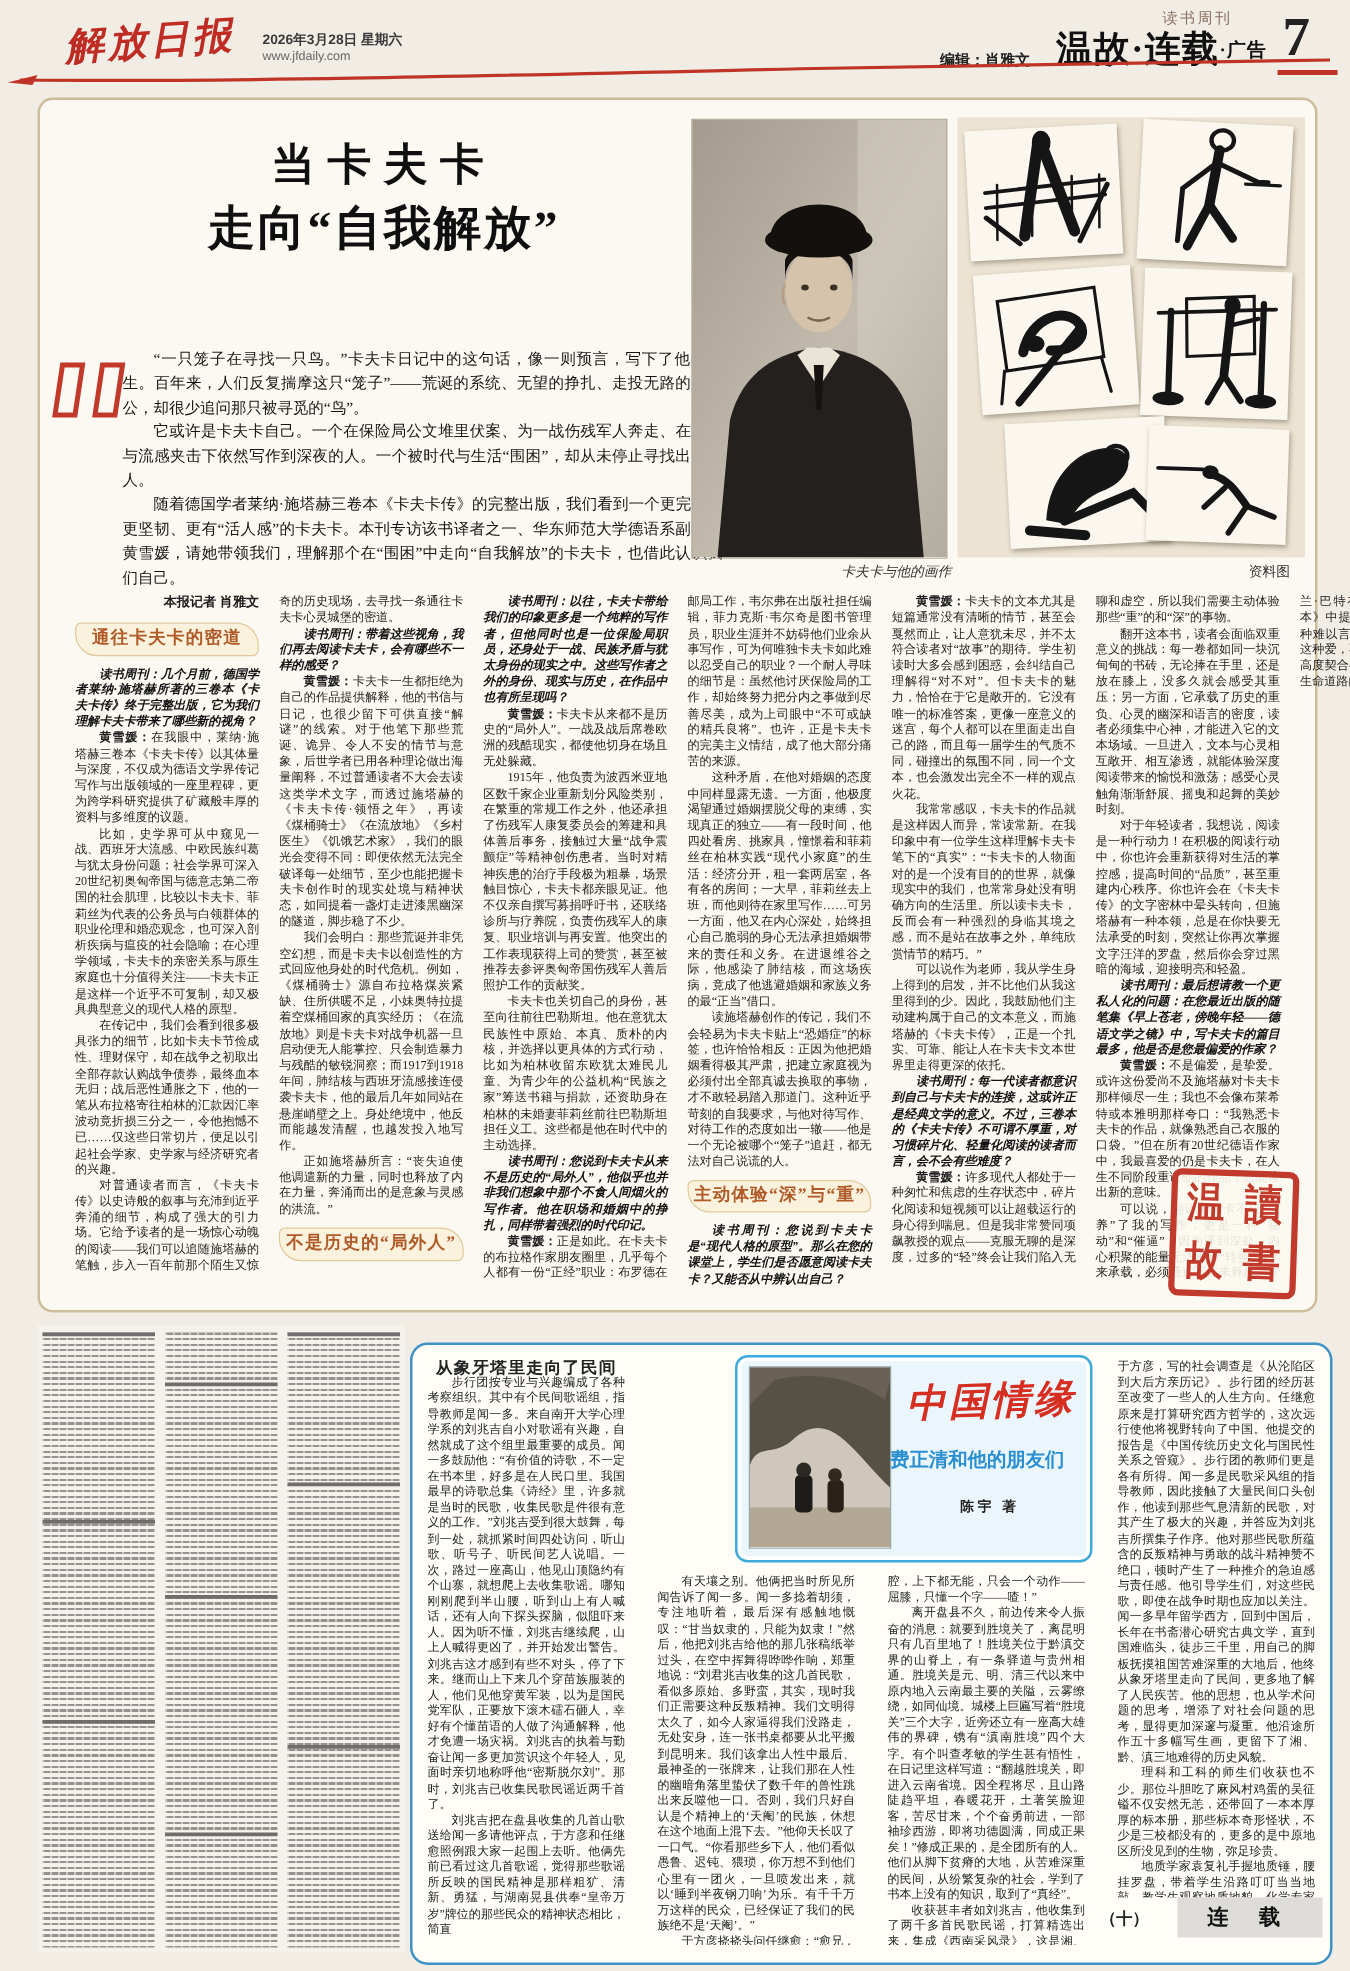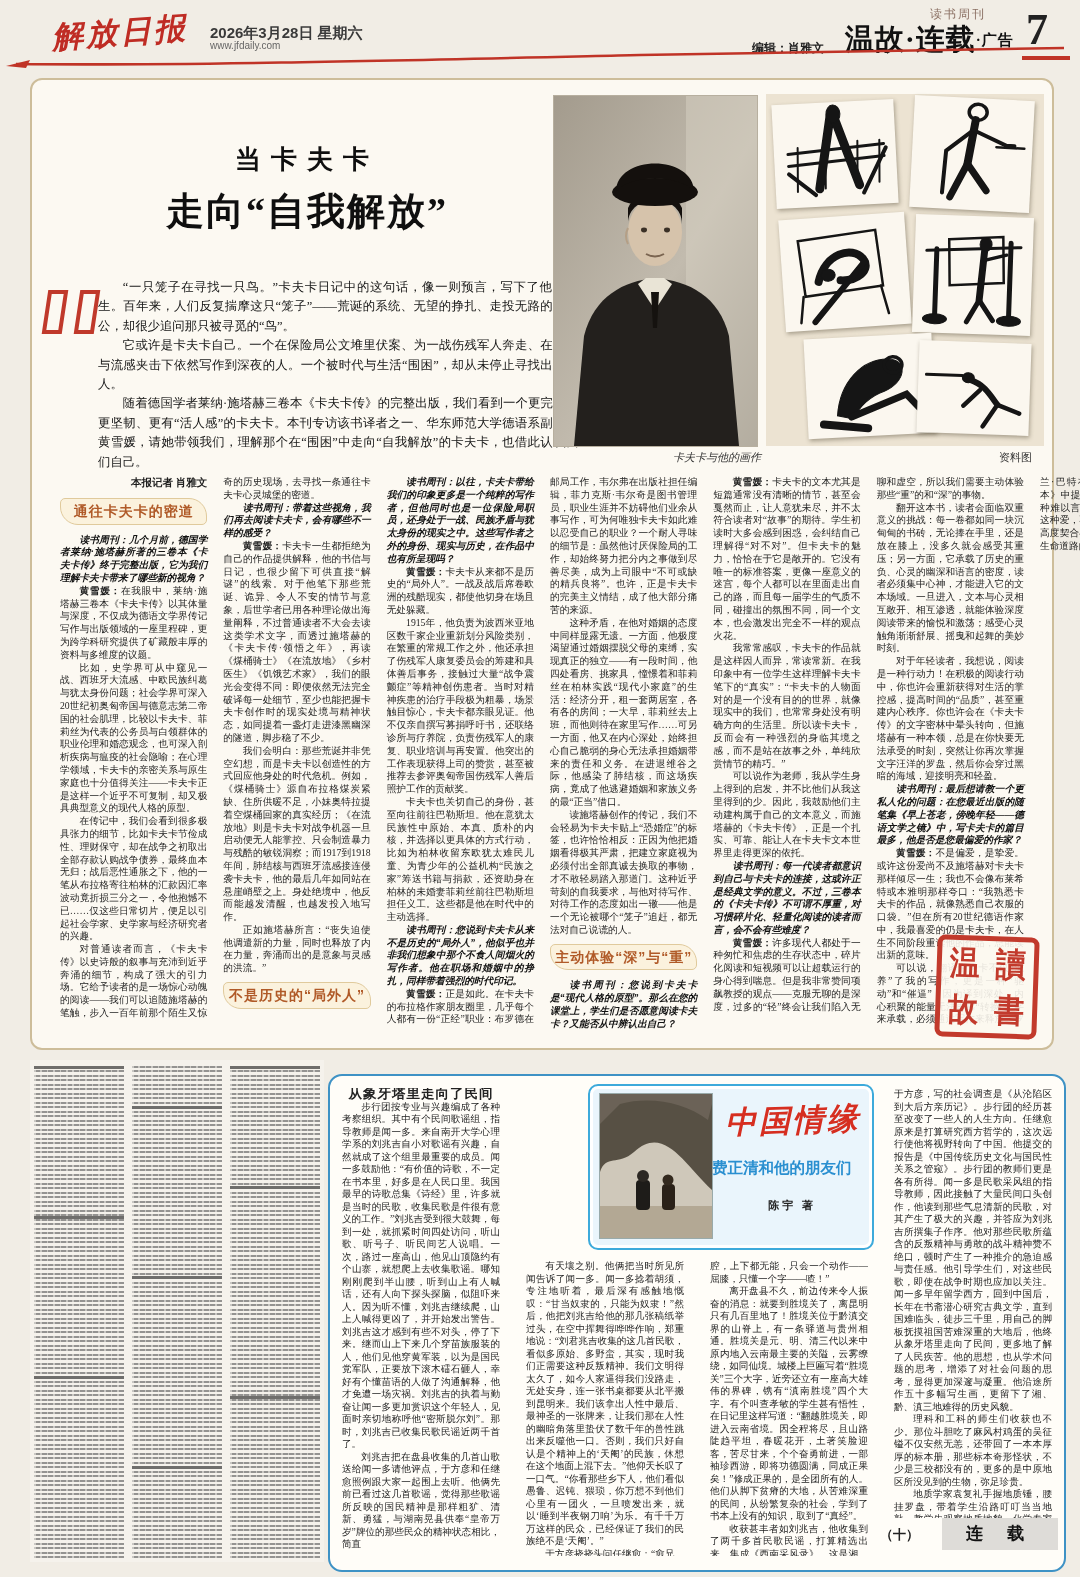--- a/index.html
+++ b/index.html
@@ -2,50 +2,50 @@
 <html><head>
 <meta charset="utf-8">
 <style>
   html,body{margin:0;padding:0;}
   body{width:1080px;height:1577px;position:relative;background:#f1ede5;
        font-family:"Liberation Serif","DejaVu Serif",serif;color:#1b1b1b;overflow:hidden;}
   .abs{position:absolute;}
   
   .logo{left:52px;top:12px;font-size:31px;font-weight:900;font-style:italic;color:#bf2c24;
         letter-spacing:3px;transform:rotate(-4deg);font-family:"Liberation Serif",serif;}
-  .m-date{left:210px;top:24px;font-size:15px;font-weight:700;color:#3a3a3a;font-family:"Liberation Sans",sans-serif;}
+  .m-date{left:210px;top:24px;font-size:11px;font-weight:700;color:#3a3a3a;font-family:"Liberation Sans",sans-serif;}
   .m-site{left:210px;top:40px;font-size:10px;color:#666;font-family:"Liberation Sans",sans-serif;}
   .m-editor{left:752px;top:40px;font-size:12px;font-weight:700;color:#222;font-family:"Liberation Sans",sans-serif;}
   .m-weekly{left:930px;top:6px;font-size:12px;color:#8a6f62;letter-spacing:2px;font-family:"Liberation Sans",sans-serif;}
   .m-section{left:845px;top:20px;font-size:29px;font-weight:900;color:#111;letter-spacing:1px;white-space:nowrap;}
   .m-suffix{font-size:15px;font-weight:700;vertical-align:4px;}
   .m-page{left:1026px;top:4px;font-size:44px;font-weight:700;color:#222;}
   .m-pagebar{left:1022px;top:56px;width:48px;height:4px;background:#c03427;}
   
   .paper{left:30px;top:78px;width:1020px;height:968px;background:#fcf9f2;
          border:2px solid #cdbd9a;border-radius:12px;}
   .headline{left:22px;top:28px;width:506px;text-align:center;font-weight:900;color:#0f0f0f;}
-  .headline .l1{font-size:26px;letter-spacing:10px;line-height:48px;margin-top:28px;}
+  .headline .l1{font-size:35px;letter-spacing:10px;line-height:48px;}
   .headline .l2{font-size:38px;letter-spacing:2px;line-height:54px;}
   .quotes{left:8px;top:206px;}
   .intro{left:66px;top:198px;width:480px;font-size:12.4px;line-height:19.4px;color:#151515;text-align:justify;}
   .intro p{margin:0;text-indent:2em;}
   .photo{left:522px;top:16px;width:203px;height:350px;box-shadow:0 0 0 1px #b7af9f;}
   .draw-panel{left:734px;top:14px;width:278px;height:352px;background:#ece3d2;}
   .card{position:absolute;background:#fbf7ef;box-shadow:1px 2px 4px rgba(80,70,50,.45);}
   .caption-l{left:545px;top:370px;width:280px;text-align:center;font-size:11px;font-style:italic;color:#333;}
   .caption-r{left:900px;top:370px;width:100px;text-align:right;font-size:11px;color:#333;}
   .body-cols{left:28px;top:396px;width:964px;height:562px;
              column-count:6;column-gap:16px;font-size:9.7px;line-height:12.8px;text-align:justify;color:#1d1d1d;}
   .body-cols p{margin:0;text-indent:2em;}
   .reporter{text-align:right;font-weight:700;font-size:10.5px;text-indent:0 !important;margin-bottom:9px !important;
             font-family:"Liberation Sans",sans-serif;}
   .sec-h{break-inside:avoid;margin:7px 0 9px;padding:6px 4px;text-align:center;font-size:14px;font-weight:900;
          color:#b05a28;background:#fbf2dd;border:1.5px solid #e0ca9c;border-radius:5px 18px 5px 18px;
-         font-family:Liberation Sans, sans-serif;letter-spacing:1px;}
+         font-family:Liberation Serif, serif;letter-spacing:1px;}
   .q{font-style:italic;font-weight:600;color:#111;}
   .sp{font-weight:900;}
   .seal{right:14px;bottom:10px;width:92px;height:92px;border:5px solid #c23a2c;border-radius:8px;
         transform:rotate(2deg);background:rgba(252,248,240,.9);display:grid;
         grid-template-columns:1fr 1fr;grid-template-rows:1fr 1fr;align-items:center;justify-items:center;
         color:#c23a2c;font-weight:900;font-size:30px;line-height:1;}
   .seal span{transform:scaleY(1.1);}
   
   .ads{left:30px;top:1060px;width:294px;height:502px;background:#f5f2ec;}
   .ads-col{position:absolute;top:6px;bottom:4px;width:90px;

